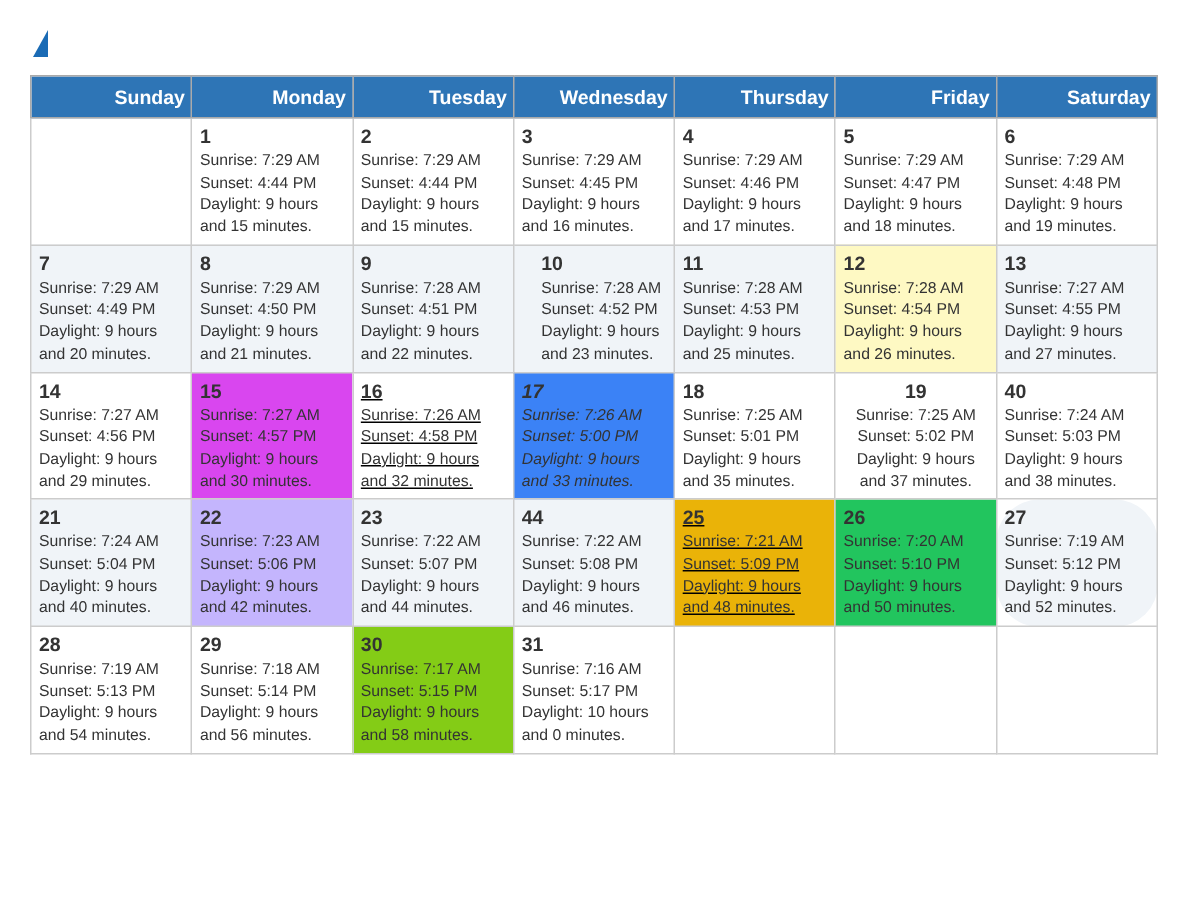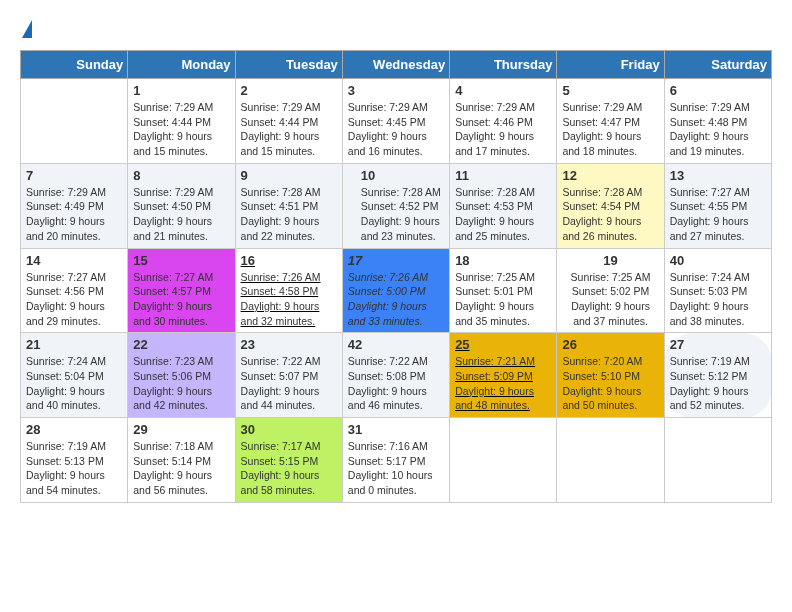--- a/index.html
+++ b/index.html
@@ -223,46 +223,46 @@
         </td>
         <td style="background-color: #c4b5fd;">
           <span class="day-number">22</span>
           <div class="day-info">Sunrise: 7:23 AM<br>Sunset: 5:06 PM<br>Daylight: 9 hours<br>and 42 minutes.</div>
         </td>
         <td style="background-color: rgb(240, 244, 248);">
           <span class="day-number">23</span>
           <div class="day-info">Sunrise: 7:22 AM<br>Sunset: 5:07 PM<br>Daylight: 9 hours<br>and 44 minutes.</div>
         </td>
         <td style="background-color: rgb(240, 244, 248);">
-          <span class="day-number">42</span>
+          <span class="day-number">44</span>
           <div class="day-info">Sunrise: 7:22 AM<br>Sunset: 5:08 PM<br>Daylight: 9 hours<br>and 46 minutes.</div>
         </td>
         <td style="background-color: #eab308; text-decoration: underline;">
           <span class="day-number">25</span>
           <div class="day-info">Sunrise: 7:21 AM<br>Sunset: 5:09 PM<br>Daylight: 9 hours<br>and 48 minutes.</div>
         </td>
-        <td style="background-color: #eab308; margin-top: 48px;">
+        <td style="background-color: #22c55e; margin-top: 48px;">
           <span class="day-number">26</span>
           <div class="day-info">Sunrise: 7:20 AM<br>Sunset: 5:10 PM<br>Daylight: 9 hours<br>and 50 minutes.</div>
         </td>
         <td style="background-color: rgb(240, 244, 248); border-radius: 29px;">
           <span class="day-number">27</span>
           <div class="day-info">Sunrise: 7:19 AM<br>Sunset: 5:12 PM<br>Daylight: 9 hours<br>and 52 minutes.</div>
         </td>
       </tr>
       <tr>
         <td style="background-color: rgb(255, 255, 255); margin-left: 19px;">
           <span class="day-number">28</span>
           <div class="day-info">Sunrise: 7:19 AM<br>Sunset: 5:13 PM<br>Daylight: 9 hours<br>and 54 minutes.</div>
         </td>
         <td style="background-color: rgb(255, 255, 255); margin-left: 20px;">
           <span class="day-number">29</span>
           <div class="day-info">Sunrise: 7:18 AM<br>Sunset: 5:14 PM<br>Daylight: 9 hours<br>and 56 minutes.</div>
         </td>
-        <td style="background-color: #bef264; margin-top: 48px;">
+        <td style="background-color: #84cc16; margin-top: 48px;">
           <span class="day-number">30</span>
           <div class="day-info">Sunrise: 7:17 AM<br>Sunset: 5:15 PM<br>Daylight: 9 hours<br>and 58 minutes.</div>
         </td>
         <td style="background-color: rgb(255, 255, 255);">
           <span class="day-number">31</span>
           <div class="day-info">Sunrise: 7:16 AM<br>Sunset: 5:17 PM<br>Daylight: 10 hours<br>and 0 minutes.</div>
         </td>
         <td class="empty-cell"></td>
         <td class="empty-cell"></td>
         <td class="empty-cell"></td>

